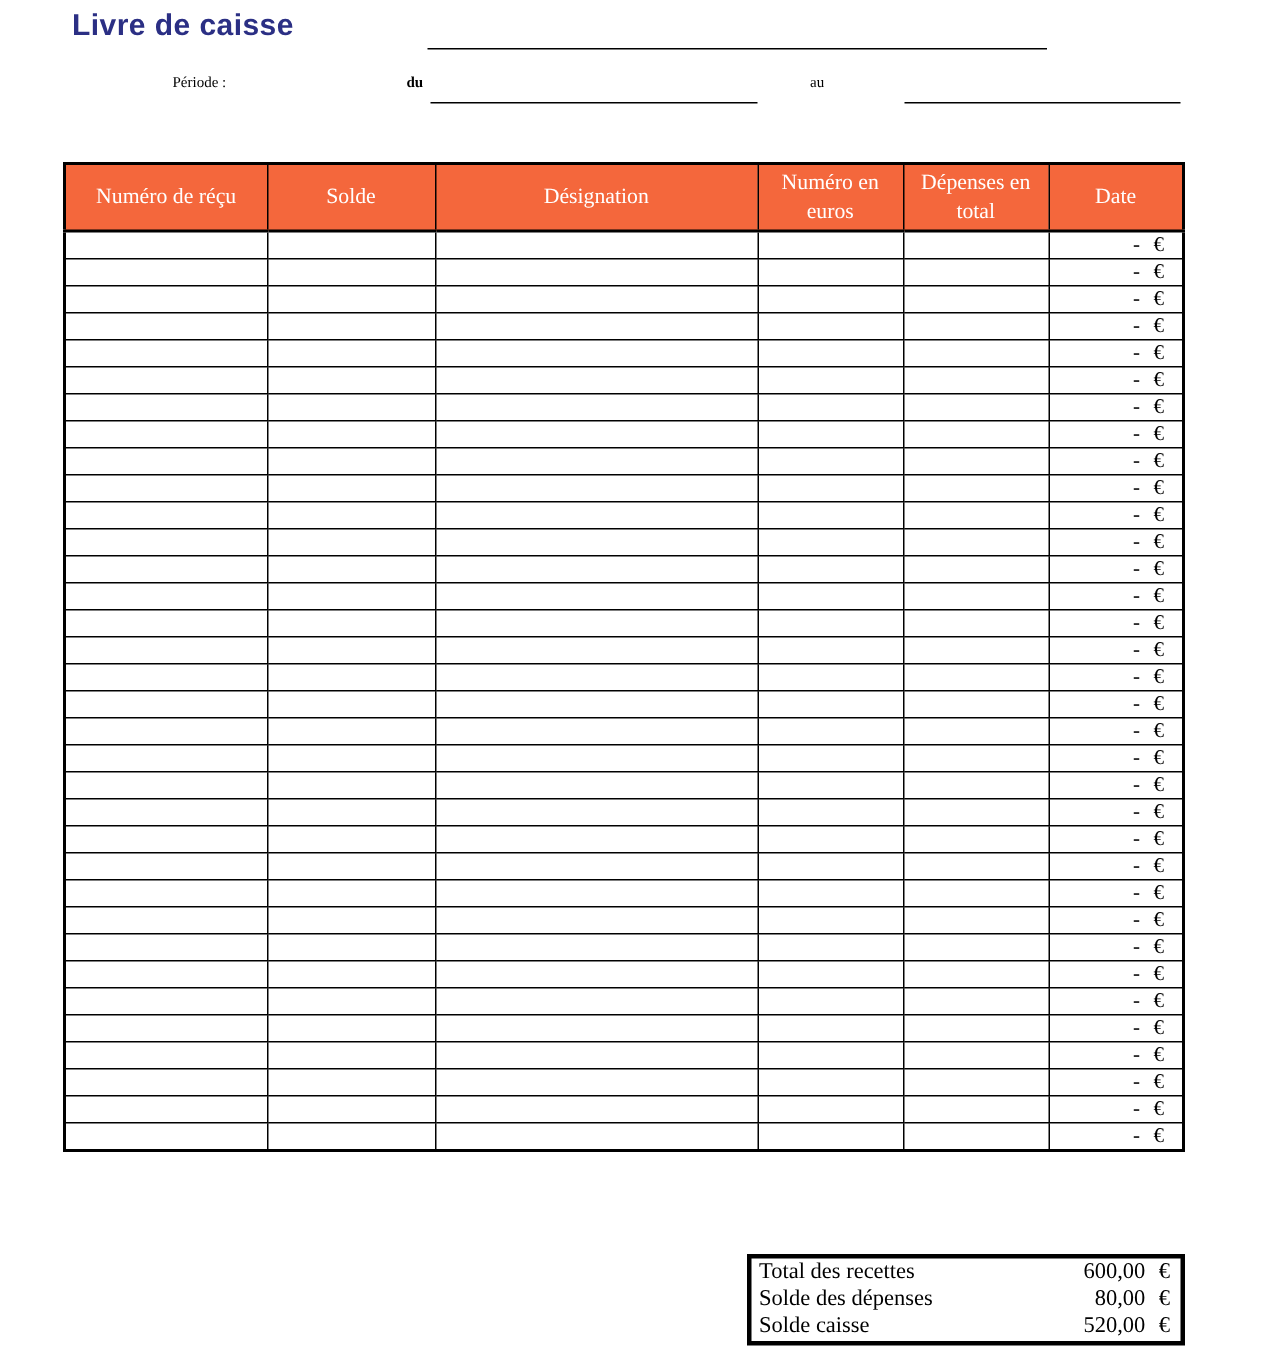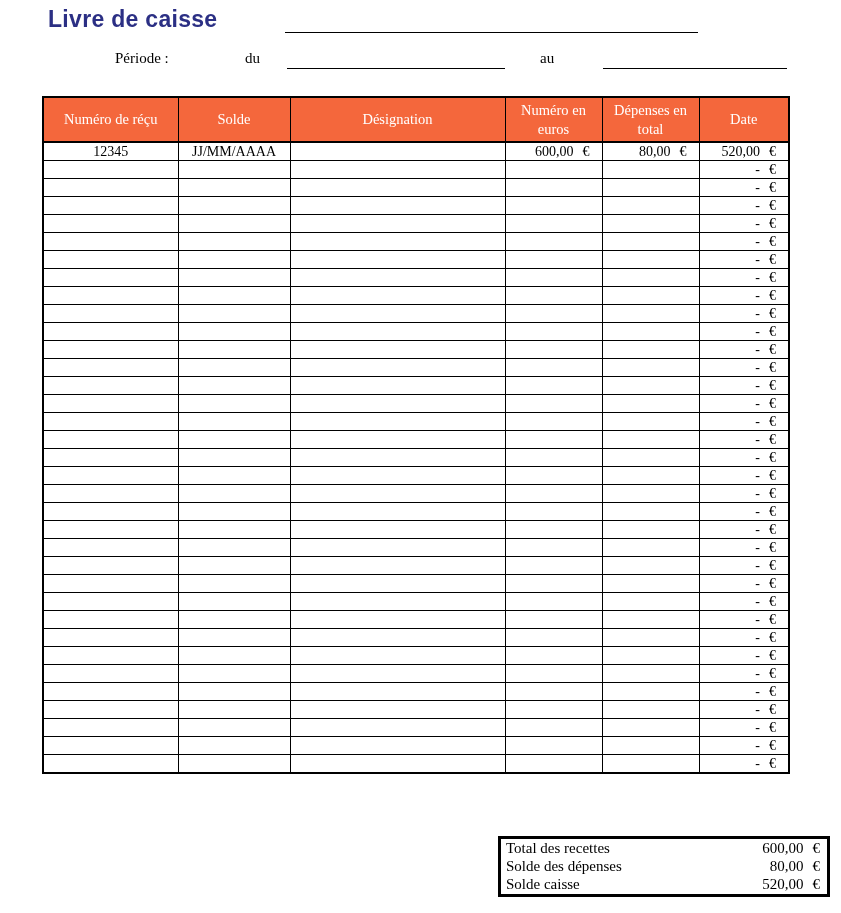--- a/index.html
+++ b/index.html
@@ -18,42 +18,42 @@
     font-family: "Liberation Serif", serif;
     color: #000;
     overflow: hidden;
   }
   .title {
     position: absolute;
     left: 48px;
     top: 6px;
     margin: 0;
     font-family: "Liberation Sans", sans-serif;
-    font-size: 23px;
+    font-size: 20px;
     font-weight: bold;
     letter-spacing: 0.3px;
     color: var(--title-color);
   }
   .fill-line {
     position: absolute;
     height: 0;
     border-top: 1.6px solid var(--border-color);
   }
   .title-line { left: 285px; top: 32px; width: 413px; }
   .from-line  { left: 287px; top: 68px; width: 218px; }
   .to-line    { left: 603px; top: 68px; width: 184px; }
-  .plabel { position: absolute; top: 50px; font-size: 15px; }
+  .plabel { position: absolute; top: 50px; font-size: 10px; }
   .period-label { left: 115px; }
-  .from-label   { left: 245px; }
+  .from-label   { left: 271px; font-weight: bold; }
   .to-label     { left: 540px; text-align: center; }
 
   table.cashbook {
     position: absolute;
     left: 42px;
-    top: 96px;
+    top: 108px;
     border-collapse: collapse;
     table-layout: fixed;
     border: 2px solid var(--border-color);
   }
   .cashbook th {
     background: var(--header-fill);
     color: var(--header-text);
     font-weight: normal;
     font-size: 14.5px;
     line-height: 1.3;
@@ -81,21 +81,21 @@
     align-items: baseline;
     gap: 9px;
     padding-right: 8px;
   }
   .amt .cur { min-width: 11px; text-align: left; }
 
   .totals {
     position: absolute;
     left: 498px;
     top: 836px;
-    width: 332px;
+    width: 292px;
     height: 61px;
     border: 3px solid var(--border-color);
     font-size: 15px;
   }
   .t-row {
     display: flex;
     justify-content: space-between;
     align-items: center;
     height: 18.3px;
     padding: 0 7px 0 5px;
@@ -129,43 +129,20 @@
       <tr>
         <th>Numéro de réçu</th>
         <th>Solde</th>
         <th>Désignation</th>
         <th>Numéro en euros</th>
         <th>Dépenses en total</th>
         <th>Date</th>
       </tr>
     </thead>
     <tbody>
-        <tr>
-  <td class="c-center">12345</td>
-  <td class="c-center">JJ/MM/AAAA</td>
-  <td></td>
-  <td>
-            <div class="amt">
-              <span class="num">600,00</span>
-              <span class="cur">€</span>
-            </div>
-          </td>
-  <td>
-            <div class="amt">
-              <span class="num">80,00</span>
-              <span class="cur">€</span>
-            </div>
-          </td>
-  <td>
-            <div class="amt">
-              <span class="num">520,00</span>
-              <span class="cur">€</span>
-            </div>
-          </td>
-</tr>
         <tr>
     <td></td>
     <td></td>
     <td></td>
     <td></td>
     <td></td>
     <td>
             <div class="amt">
               <span class="num">-</span>
               <span class="cur">€</span>

